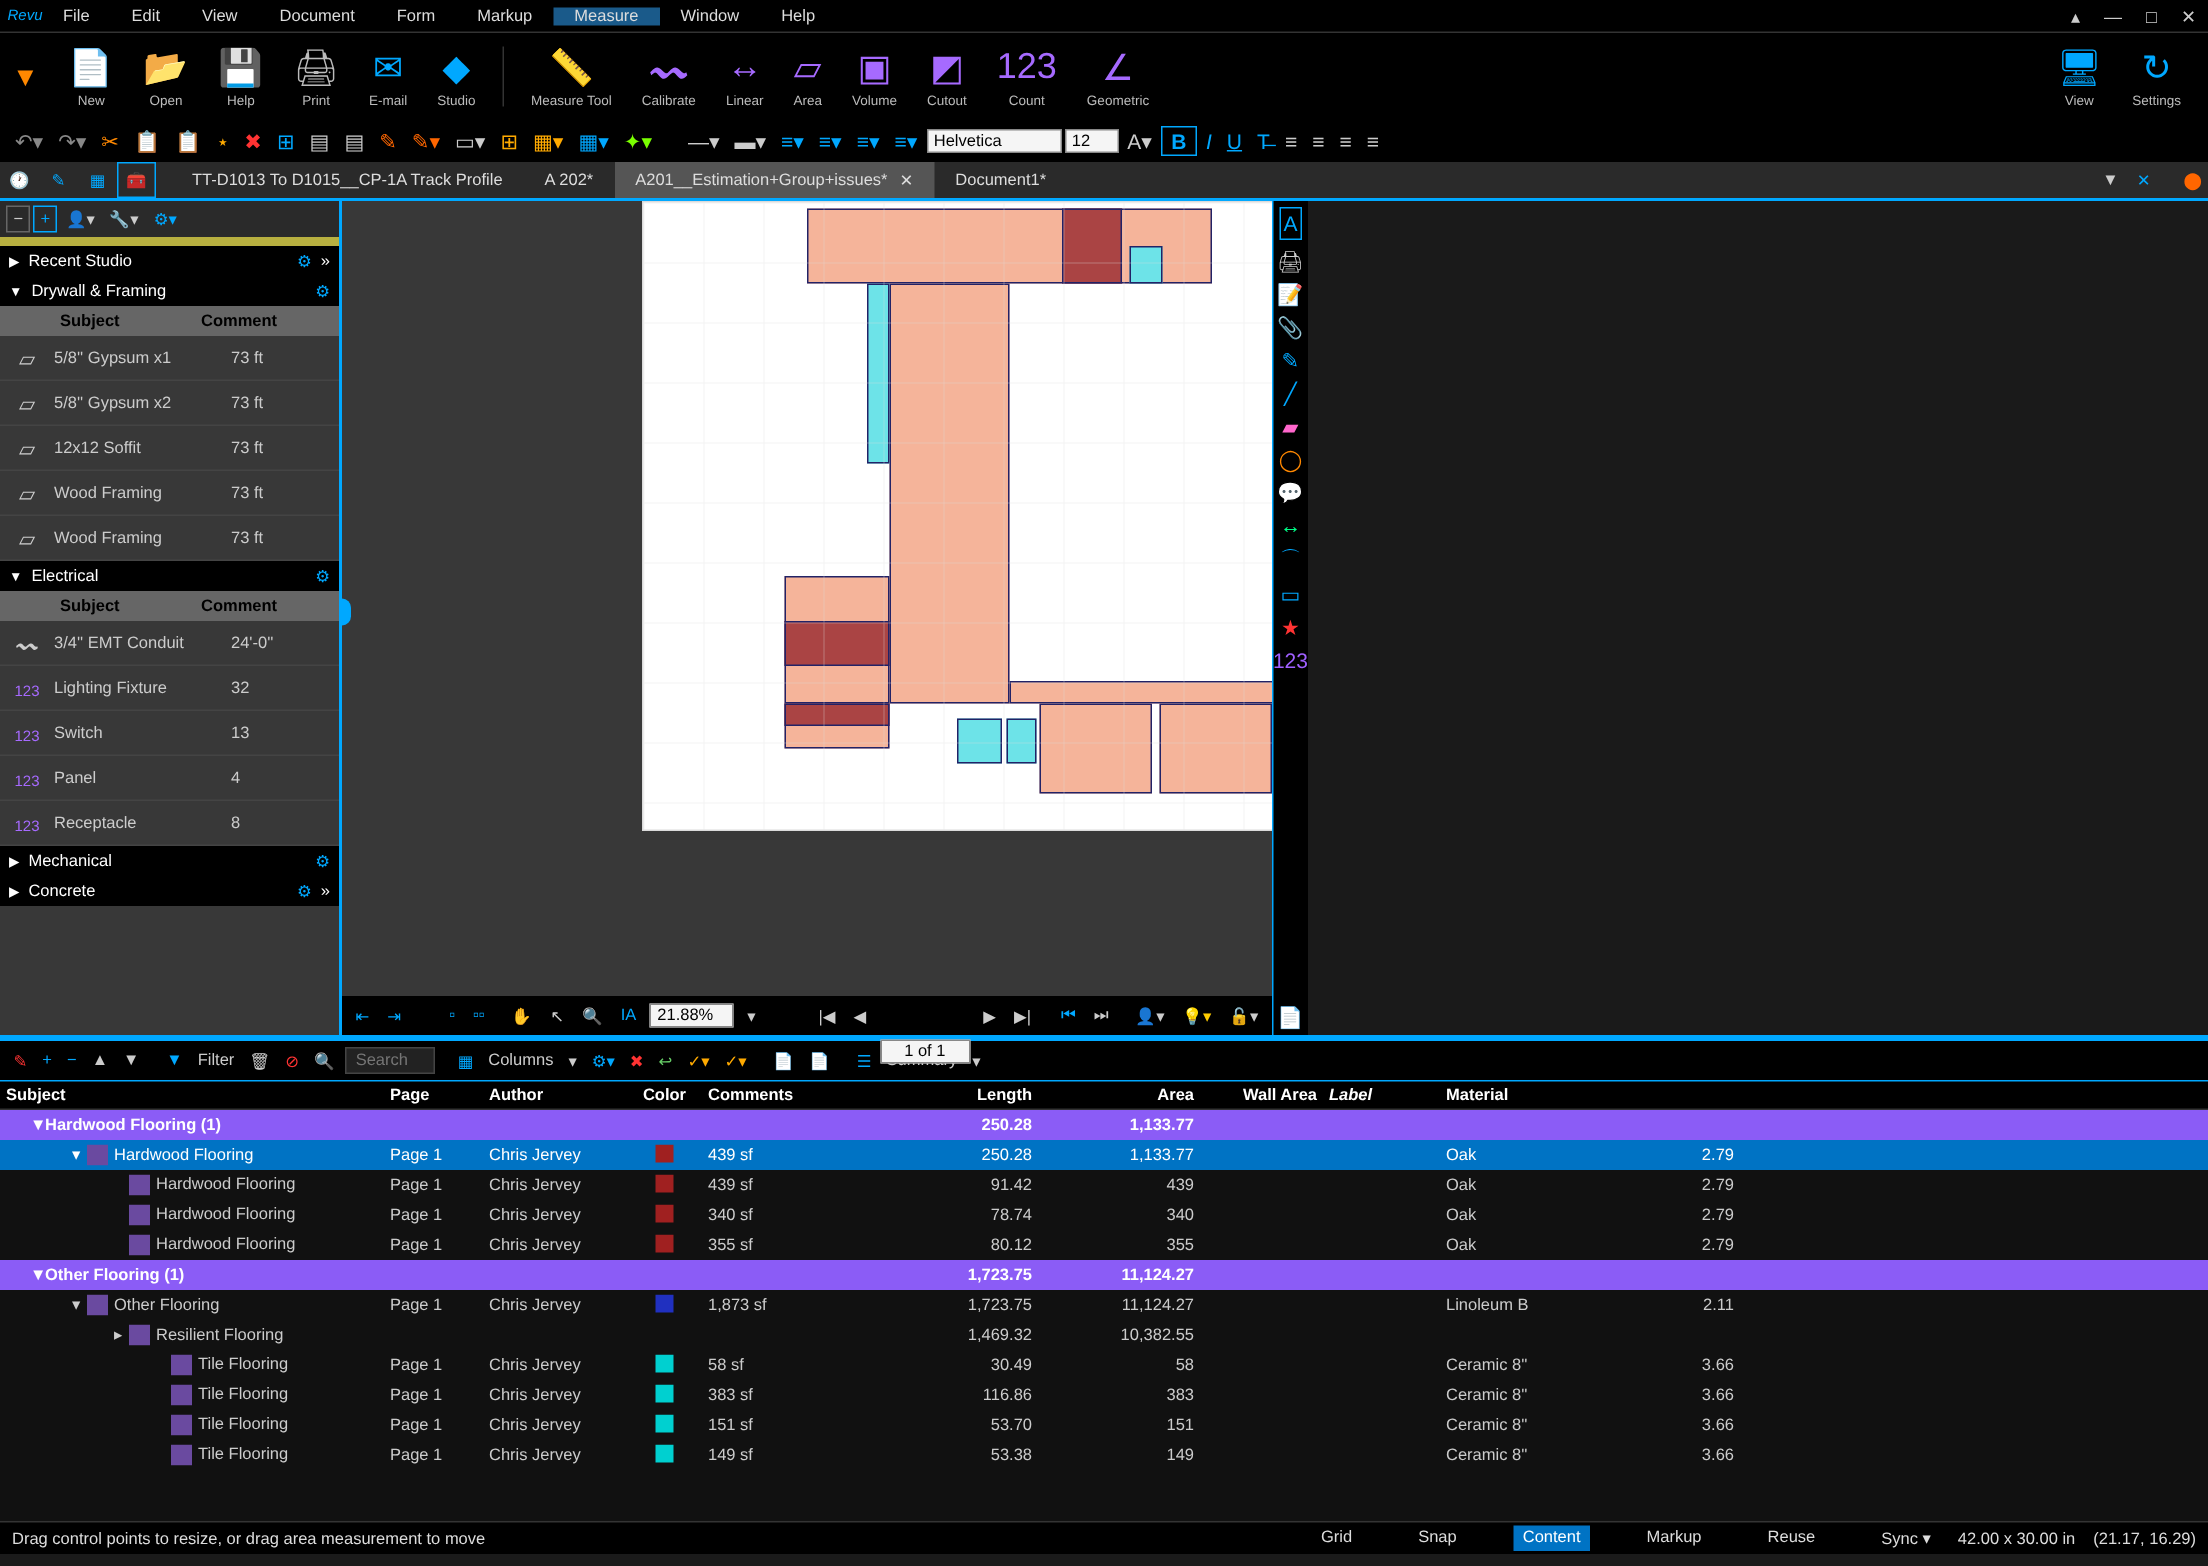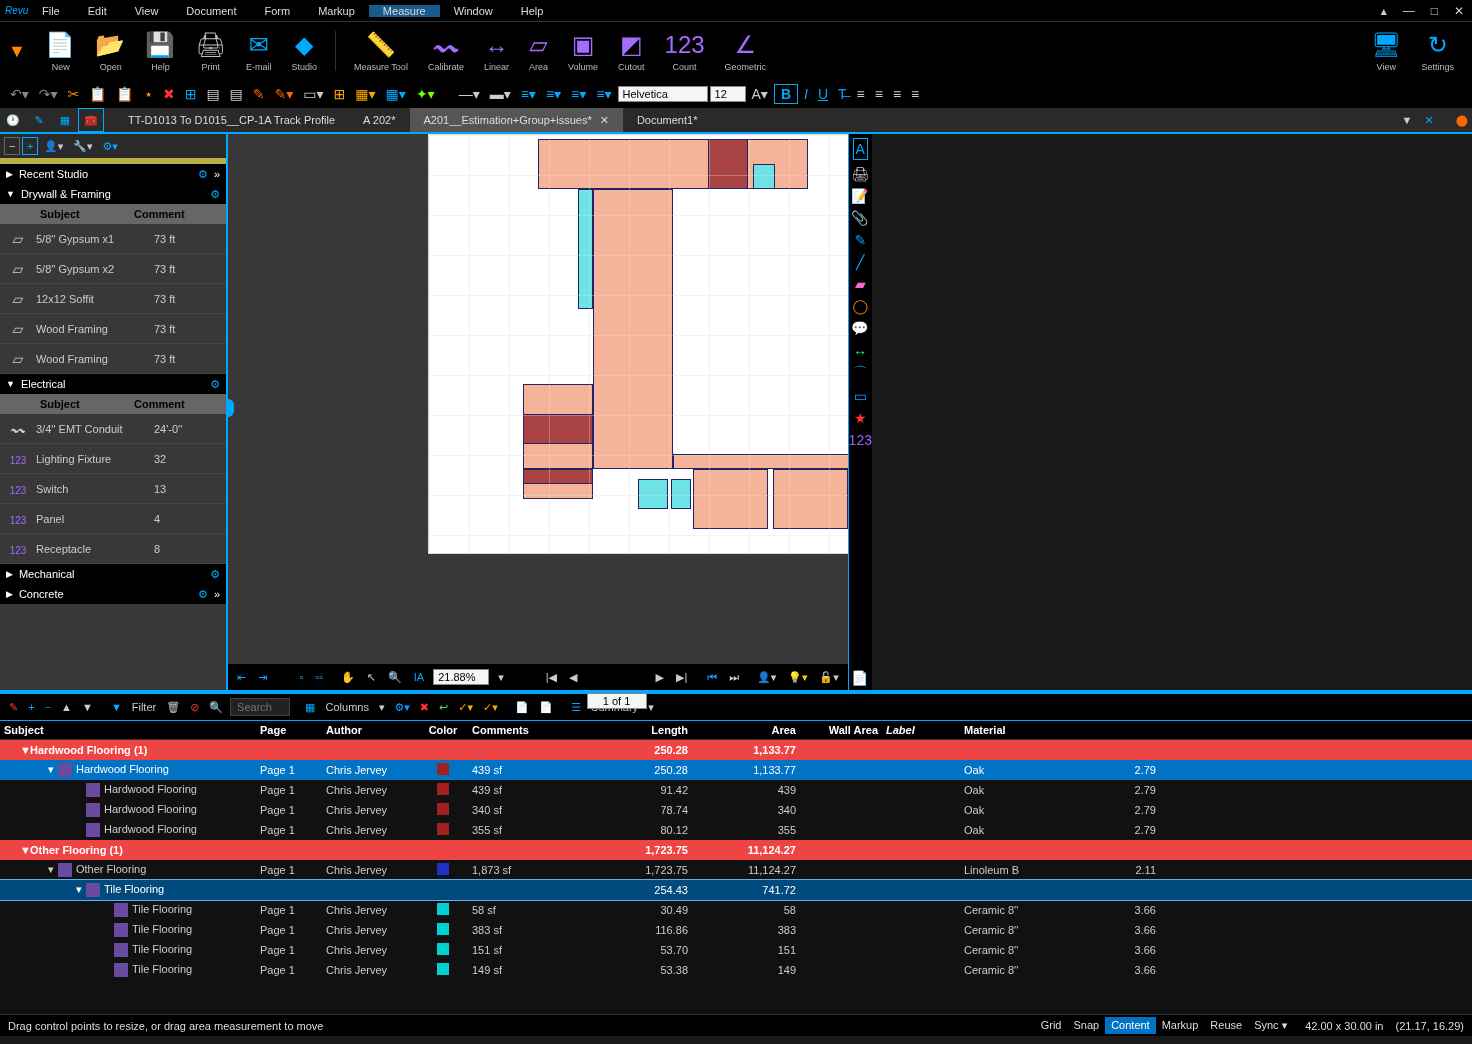--- a/index.html
+++ b/index.html
@@ -74,21 +74,21 @@
 
 .markups-panel { background: #111; height: 320px; display: flex; flex-direction: column; }
 .markups-toolbar { background: #000; height: 26px; display: flex; align-items: center; padding: 0 6px; gap: 4px; }
 .markups-toolbar span { cursor: pointer; padding: 0 3px; }
 .search-box { background: #222; border: 1px solid #444; color: #ccc; padding: 2px 6px; width: 60px; font-size: 11px; }
 
 .mk-header { display: flex; background: #000; height: 20px; align-items: center; border-top: 1px solid #00a8ff; border-bottom: 1px solid #333; }
 .mk-header .col { font-weight: bold; color: #fff; padding: 0 4px; }
 .mk-row { display: flex; height: 20px; align-items: center; }
 .mk-row .col { padding: 0 4px; overflow: hidden; white-space: nowrap; }
-.mk-row.grp { background: #ef4444; font-weight: bold; color: #fff; }
+.mk-row.grp { background: #8b5cf6; font-weight: bold; color: #fff; }
 .mk-row.sel { background: #0073c4; color: #fff; }
 .mk-row.sel2 { background: #004a7d; color: #fff; outline: 1px solid #5ab0e8; }
 .mk-row .caret { display: inline-block; width: 10px; }
 .col-subject { width: 256px; }
 .col-page { width: 66px; }
 .col-author { width: 96px; }
 .col-color { width: 50px; text-align: center; }
 .col-comments { width: 124px; }
 .col-length { width: 100px; text-align: right; }
 .col-area { width: 108px; text-align: right; }
@@ -99,21 +99,21 @@
 .color-sw { display: inline-block; width: 12px; height: 12px; }
 .mk-body { overflow-y: auto; flex: 1; }
 
 
 .right-sidebar { width: 24px; background: #000; display: flex; flex-direction: column; align-items: center; gap: 6px; padding: 4px 0; border-left: 1px solid #00a8ff; }
 .right-sidebar span { cursor: pointer; font-size: 14px; }
 
 
 .status-bar { background: #000; height: 22px; display: flex; align-items: center; padding: 0 8px; color: #ddd; font-size: 11px; border-top: 1px solid #333; }
 .status-bar .right { margin-left: auto; display: flex; gap: 12px; align-items: center; }
-.status-bar .btn { cursor: pointer; padding: 2px 6px; }
+.status-bar .btn { cursor: pointer; padding: 2px 6px; margin-left: 32px; }
 .status-bar .btn.active { background: #0073c4; color: #fff; }
 
 .flex-spacer { flex: 1; }
 </style>
 </head>
 <body>
 
 <div class="menubar">
   <div class="logo">Revu</div>
   <div id="menu-items" style="display: flex;">
@@ -572,28 +572,28 @@
         <div class="col col-author">Chris Jervey</div>
         <div class="col col-color"><span class="color-sw" style="background:#2030c0"></span></div>
         <div class="col col-comments">1,873 sf</div>
         <div class="col col-length">1,723.75</div>
         <div class="col col-area">11,124.27</div>
         <div class="col col-wall"></div>
         <div class="col col-label"></div>
         <div class="col col-material">Linoleum B</div>
         <div class="col col-extra">2.11</div>
       </div>
-      <div class="mk-row sel2">
-        <div class="col col-subject" style="padding-left:76px"><span class="caret">▾</span><span style="display:inline-block;width:14px;height:14px;background:#6a4aa0;margin-right:4px;vertical-align:middle"></span>Tile Flooring</div>
+      <div class="mk-row">
+        <div class="col col-subject" style="padding-left:76px"><span class="caret">▸</span><span style="display:inline-block;width:14px;height:14px;background:#6a4aa0;margin-right:4px;vertical-align:middle"></span>Resilient Flooring</div>
         <div class="col col-page"></div>
         <div class="col col-author"></div>
         <div class="col col-color"></div>
         <div class="col col-comments"></div>
-        <div class="col col-length">254.43</div>
-        <div class="col col-area">741.72</div>
+        <div class="col col-length">1,469.32</div>
+        <div class="col col-area">10,382.55</div>
         <div class="col col-wall"></div>
         <div class="col col-label"></div>
         <div class="col col-material"></div>
         <div class="col col-extra"></div>
       </div>
       <div class="mk-row">
         <div class="col col-subject" style="padding-left:104px"><span class="caret"></span><span style="display:inline-block;width:14px;height:14px;background:#6a4aa0;margin-right:4px;vertical-align:middle"></span>Tile Flooring</div>
         <div class="col col-page">Page 1</div>
         <div class="col col-author">Chris Jervey</div>
         <div class="col col-color"><span class="color-sw" style="background:#00d0d0"></span></div>

